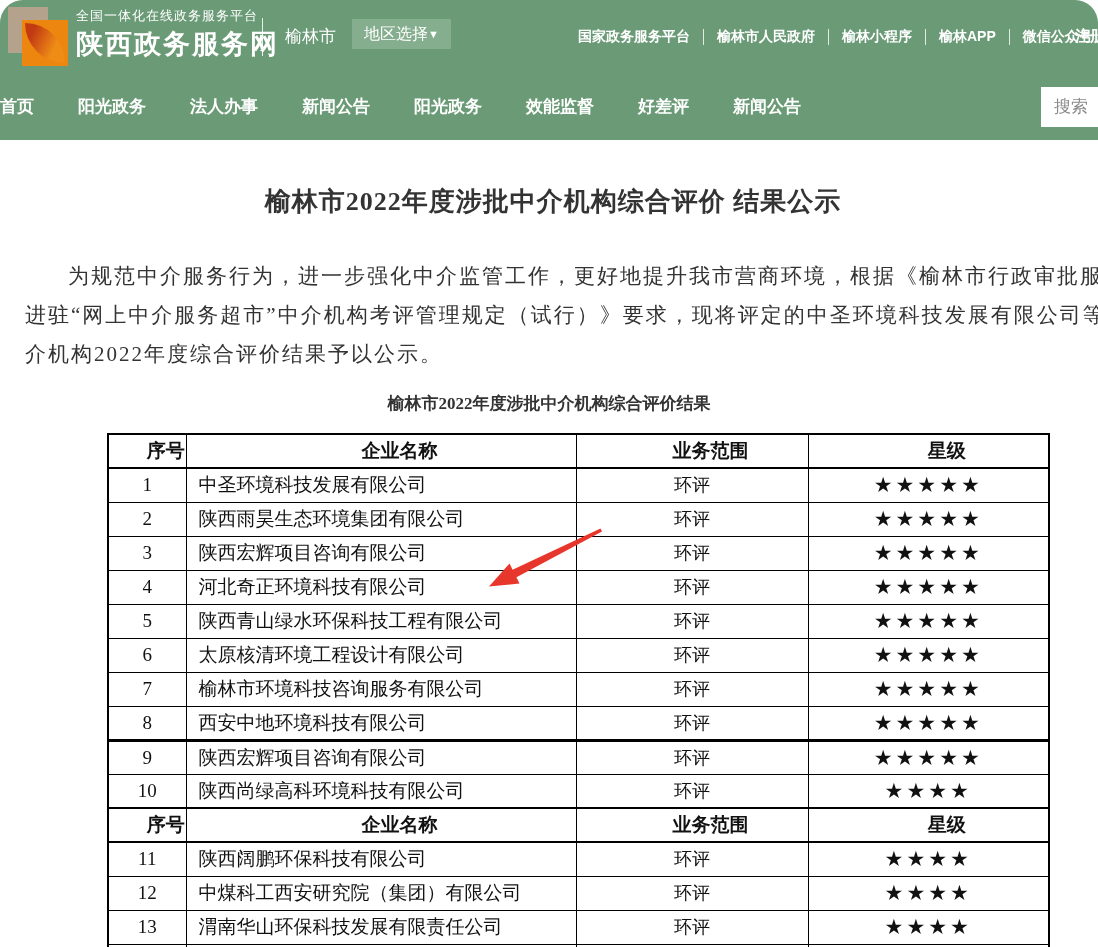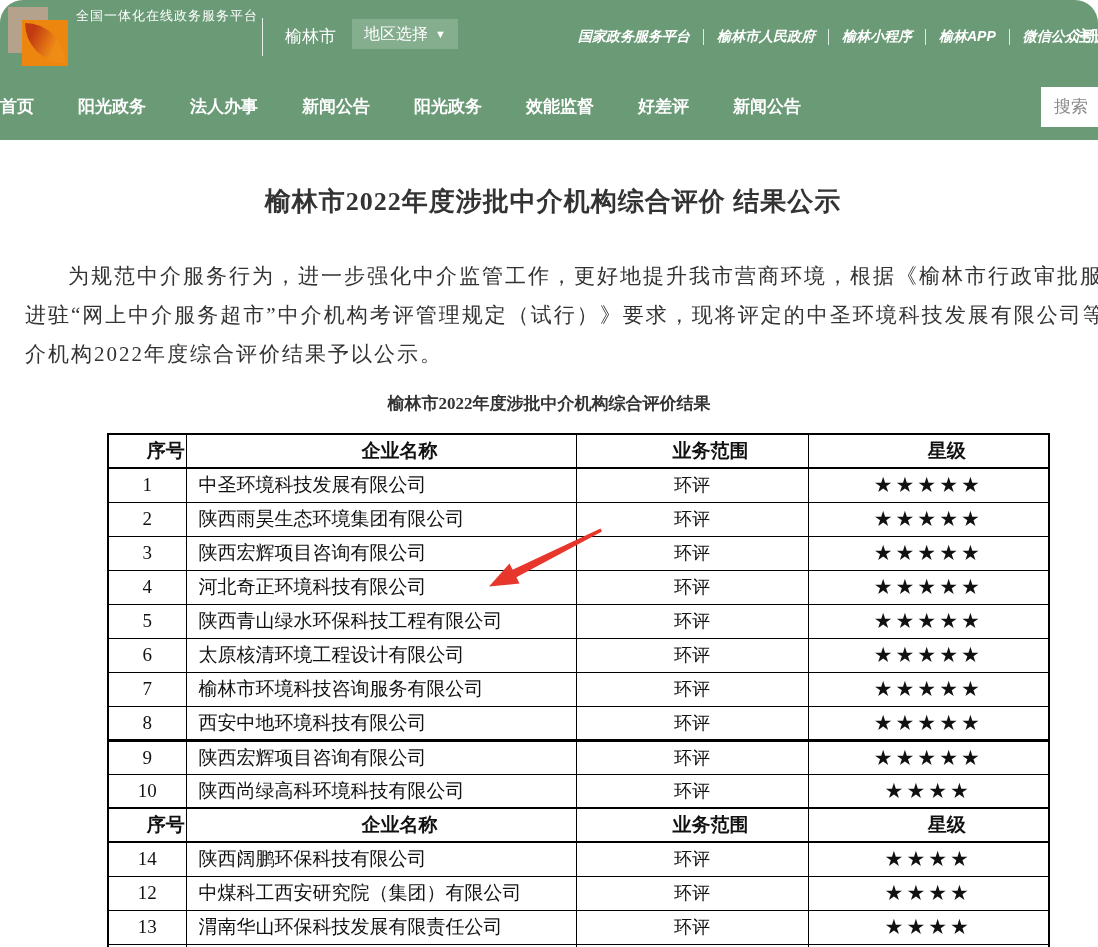--- a/index.html
+++ b/index.html
@@ -17,23 +17,23 @@
   .logo-front{position:absolute; left:14px; top:13px; width:46px; height:46px; background:#ec860f;}
   .logo-leaf{position:absolute; left:17px; top:16px; width:40px; height:40px;
     background:linear-gradient(115deg,#c23a12 20%,#ef8c16 70%); border-radius:0 100% 0 100%;}
   .site-titles{position:absolute; left:76px; top:9px; line-height:1;}
   .platform{font-size:13px; letter-spacing:1px;}
   .sitename{font-size:27px; font-weight:bold; letter-spacing:2px; margin-top:9px;}
   .vdiv{position:absolute; left:262px; top:18px; width:1px; height:38px; background:rgba(255,255,255,.85);}
   .city{position:absolute; left:285px; top:25px; font-size:17px;}
   .region-btn{position:absolute; left:352px; top:19px; height:30px; padding:0 12px;
     background:var(--button-green); color:#fff; border:none; font-size:16px;
-    font-family:inherit; cursor:pointer; display:flex; align-items:center; gap:7px;}
+    font-family:inherit; cursor:pointer; display:flex; align-items:center; }
   .caret{font-size:11px;}
-  .top-links{position:absolute; left:578px; top:0; height:73px; display:flex; align-items:center;font-style:italic;}
+  .top-links{position:absolute; left:578px; top:0; height:73px; display:flex; align-items:center;}
   .top-links a{color:#fff; text-decoration:none; font-size:14px; font-weight:bold; white-space:nowrap;}
   .tl-sep{width:1px; height:16px; background:rgba(255,255,255,.8); margin:0 13px;}
   .register{position:absolute; left:1075px; top:27px; font-size:15px; font-weight:bold; white-space:nowrap; cursor:pointer;}
 
   
   .mainnav{position:relative; height:67px; background:var(--brand-green);}
   .nav-items{display:flex; align-items:center; height:100%; gap:44px;}
   .nav-items a{color:#fff; text-decoration:none; font-size:17px; font-weight:bold; white-space:nowrap; cursor:pointer;}
   .search-box{position:absolute; left:1041px; top:14px; width:80px; height:40px; background:#fff;
     color:var(--search-text); font-size:17px; line-height:40px; padding-left:13px; cursor:text;}
@@ -68,20 +68,21 @@
 <div class="page">
 
   <header class="topbar">
     <div class="logo">
       <div class="logo-back"></div>
       <div class="logo-front"></div>
       <div class="logo-leaf"></div>
     </div>
     <div class="site-titles">
       <div class="platform">全国一体化在线政务服务平台</div>
+      <div class="sitename">陕西政务服务网</div>
     </div>
     <div class="vdiv"></div>
     <span class="city">榆林市</span>
     <button class="region-btn">
       <span>地区选择</span>
       <span class="caret">▼</span>
     </button>
     <nav class="top-links">
       <a>国家政务服务平台</a>
       <span class="tl-sep"></span>
@@ -192,21 +193,21 @@
             <td class="cell-scope">环评</td>
             <td class="cell-stars">★★★★</td>
           </tr>
           <tr class="head-row">
             <th>序号</th>
             <th>企业名称</th>
             <th>业务范围</th>
             <th>星级</th>
           </tr>
           <tr>
-            <td class="cell-no">14</td>
+            <td class="cell-no">11</td>
             <td class="cell-name">陕西阔鹏环保科技有限公司</td>
             <td class="cell-scope">环评</td>
             <td class="cell-stars">★★★★</td>
           </tr>
           <tr>
             <td class="cell-no">12</td>
             <td class="cell-name">中煤科工西安研究院（集团）有限公司</td>
             <td class="cell-scope">环评</td>
             <td class="cell-stars">★★★★</td>
           </tr>

